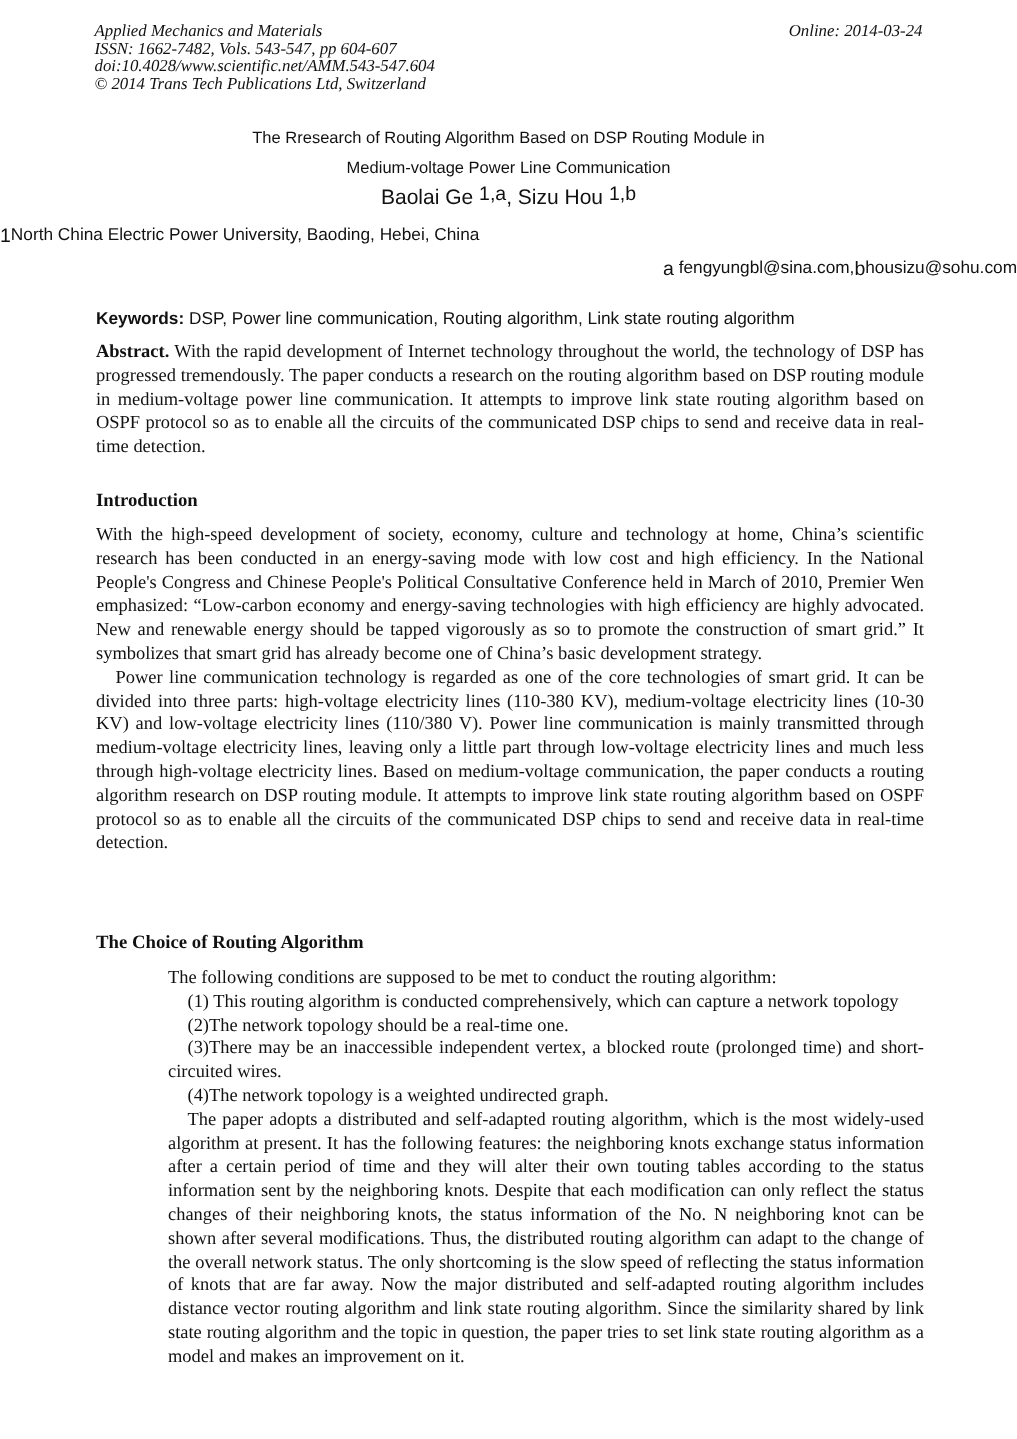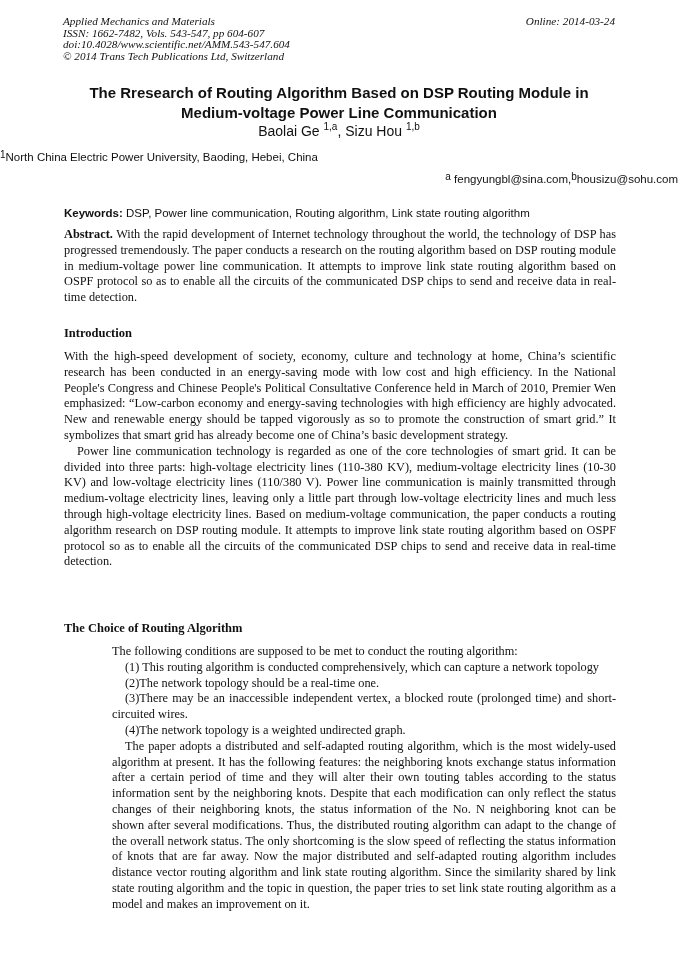--- a/index.html
+++ b/index.html
@@ -1,24 +1,24 @@
 <!DOCTYPE html>
 <html><head>
 <meta charset="utf-8">
 <style>
   html, body { margin: 0; padding: 0; background: #ffffff; }
   body { width: 678px; height: 959px; position: relative; overflow: hidden; color: #111; }
   .page { position: absolute; left: 0; top: 0; width: 678px; height: 850px; }
   .hdr { position: absolute; top: 16px; left: 63px; width: 552px; font-family: "Liberation Serif", serif; font-style: italic; font-size: 11.2px; line-height: 11.6px; }
   .hdr .online { position: absolute; right: 0; top: 0; }
-  .title { position: absolute; top: 83px; left: 0; width: 678px; text-align: center; font-family: "Liberation Sans", sans-serif; font-weight: bold; font-size: 15px; line-height: 19.5px; }
+  .title { position: absolute; top: 83px; left: 0; width: 678px; text-align: center; font-family: "Liberation Sans", sans-serif; font-weight: normal; font-size: 11px; line-height: 19.5px; }
   .authors { position: absolute; top: 123px; left: 0; width: 678px; text-align: center; font-family: "Liberation Sans", sans-serif; font-size: 14px; }
   .affil { position: absolute; top: 151px; left: 0; width: 678px; text-align: left; font-family: "Liberation Sans", sans-serif; font-size: 11.5px; }
   .emails { position: absolute; top: 173px; left: 0; width: 678px; text-align: right; font-family: "Liberation Sans", sans-serif; font-size: 11.5px; }
-  sup { font-size: 10px; vertical-align: top; position: relative; top: -2px; margin-top: 48px; }
+  sup { font-size: 13px; vertical-align: top; position: relative; top: -2px; margin-top: 48px; }
   .keywords { position: absolute; top: 207px; left: 64px; width: 552px; font-family: "Liberation Sans", sans-serif; font-size: 11.5px; }
   .keywords b { font-weight: bold; }
   .body { position: absolute; left: 64px; width: 552px; font-family: "Liberation Serif", serif; font-size: 12.3px; line-height: 15.8px; text-align: justify; }
   .body p { margin: 0; }
   .indent { text-indent: 13px; }
   .h { font-family: "Liberation Serif", serif; font-weight: bold; font-size: 12.5px; position: absolute; left: 64px; }
   .abstract { top: 227px; }
   .intro-h { top: 326px; text-align: center; }
   .intro { top: 349px; }
   .choice-h { top: 621px; }

